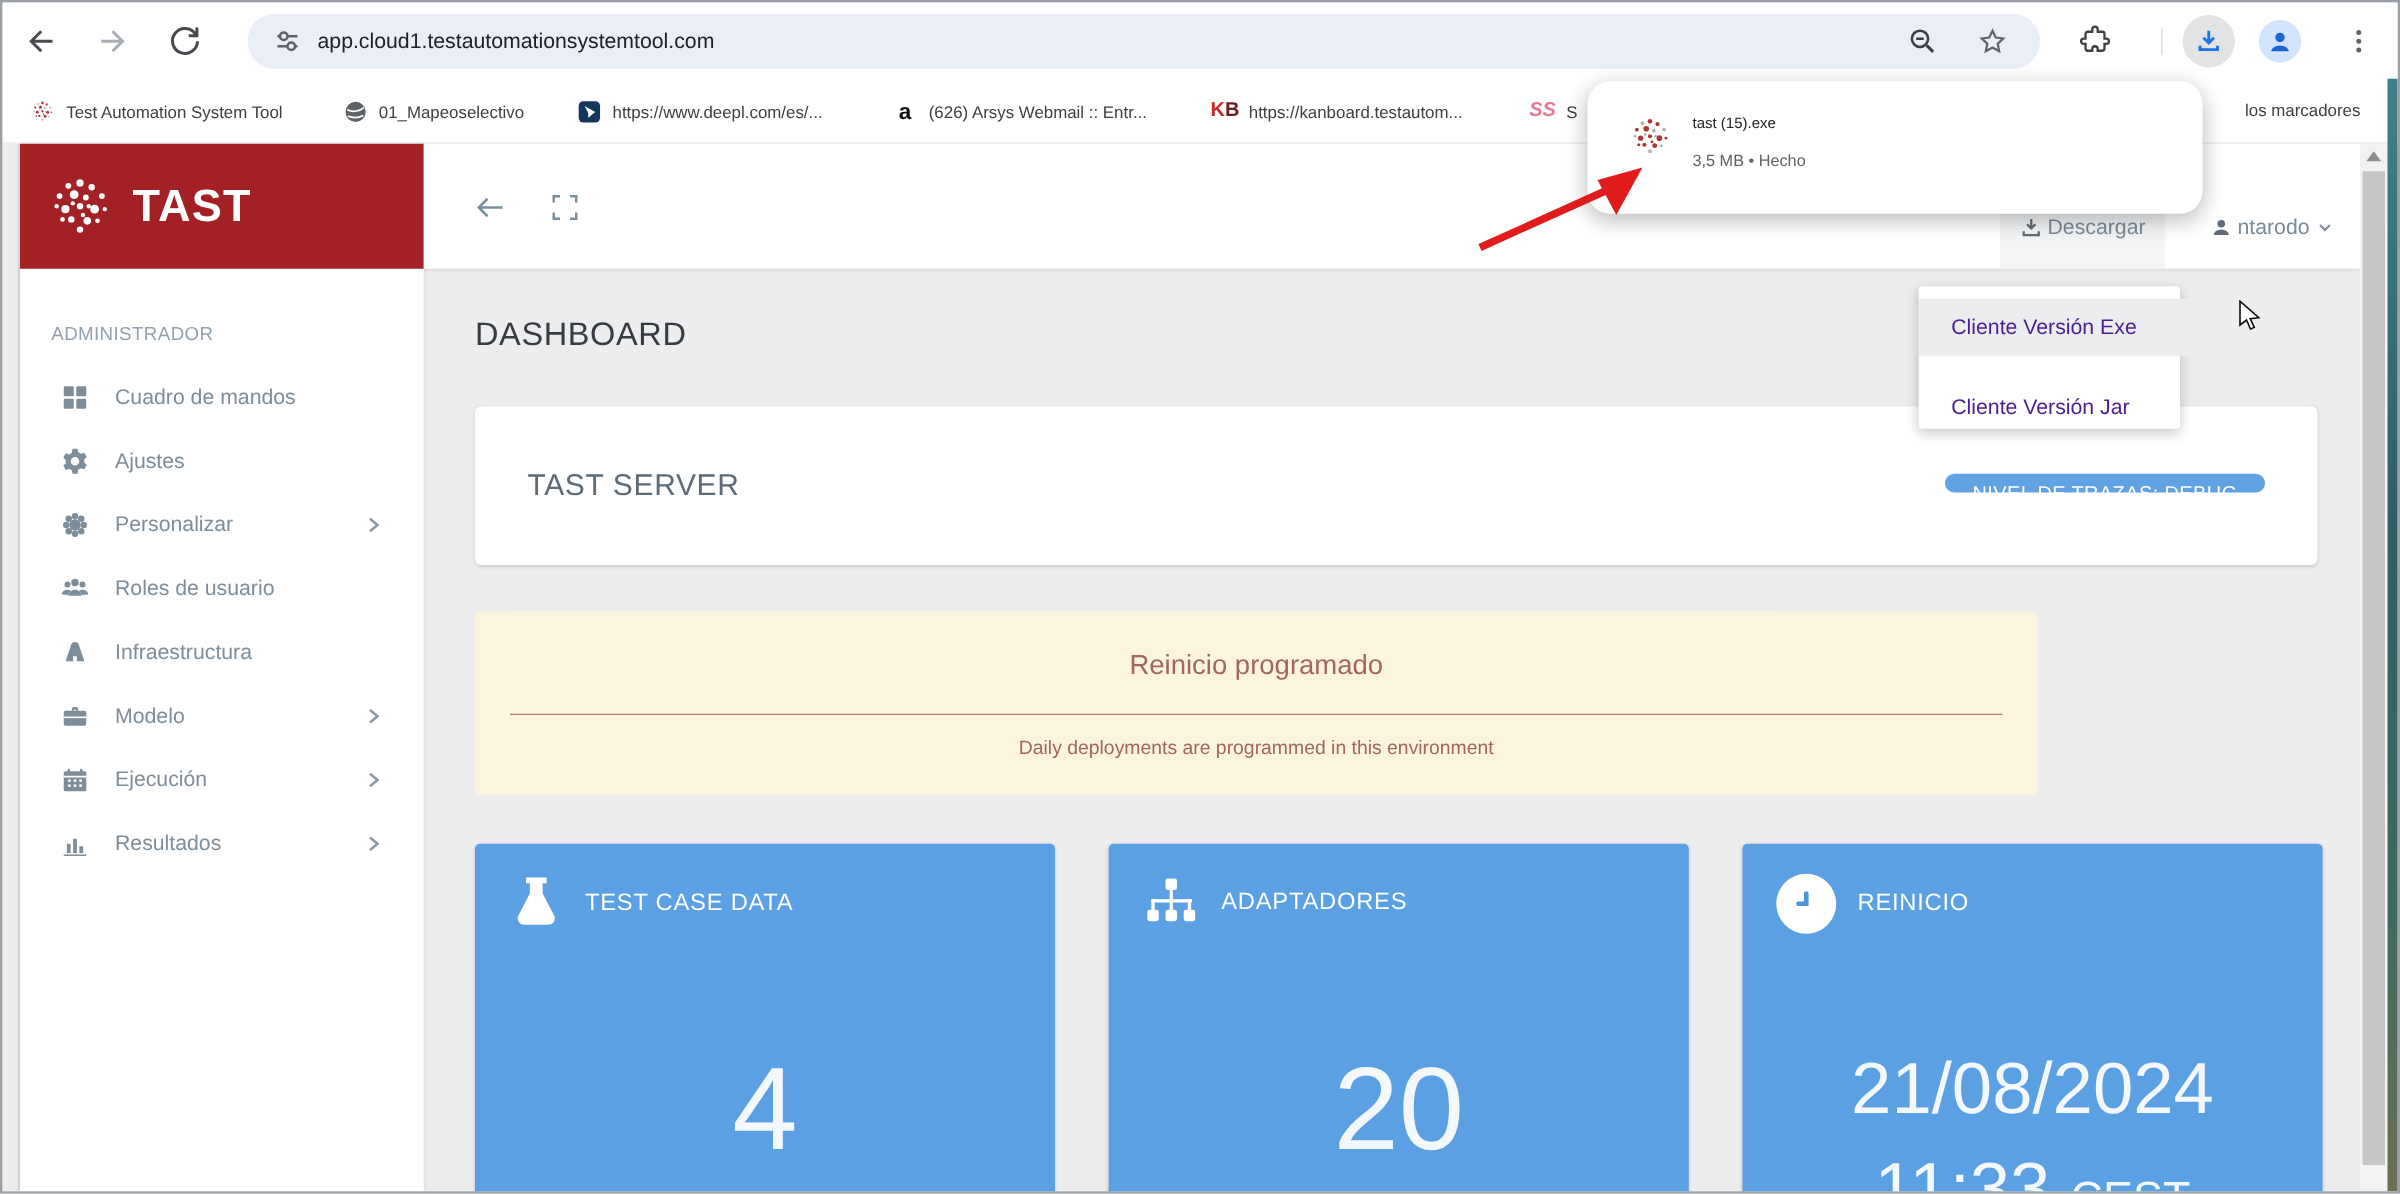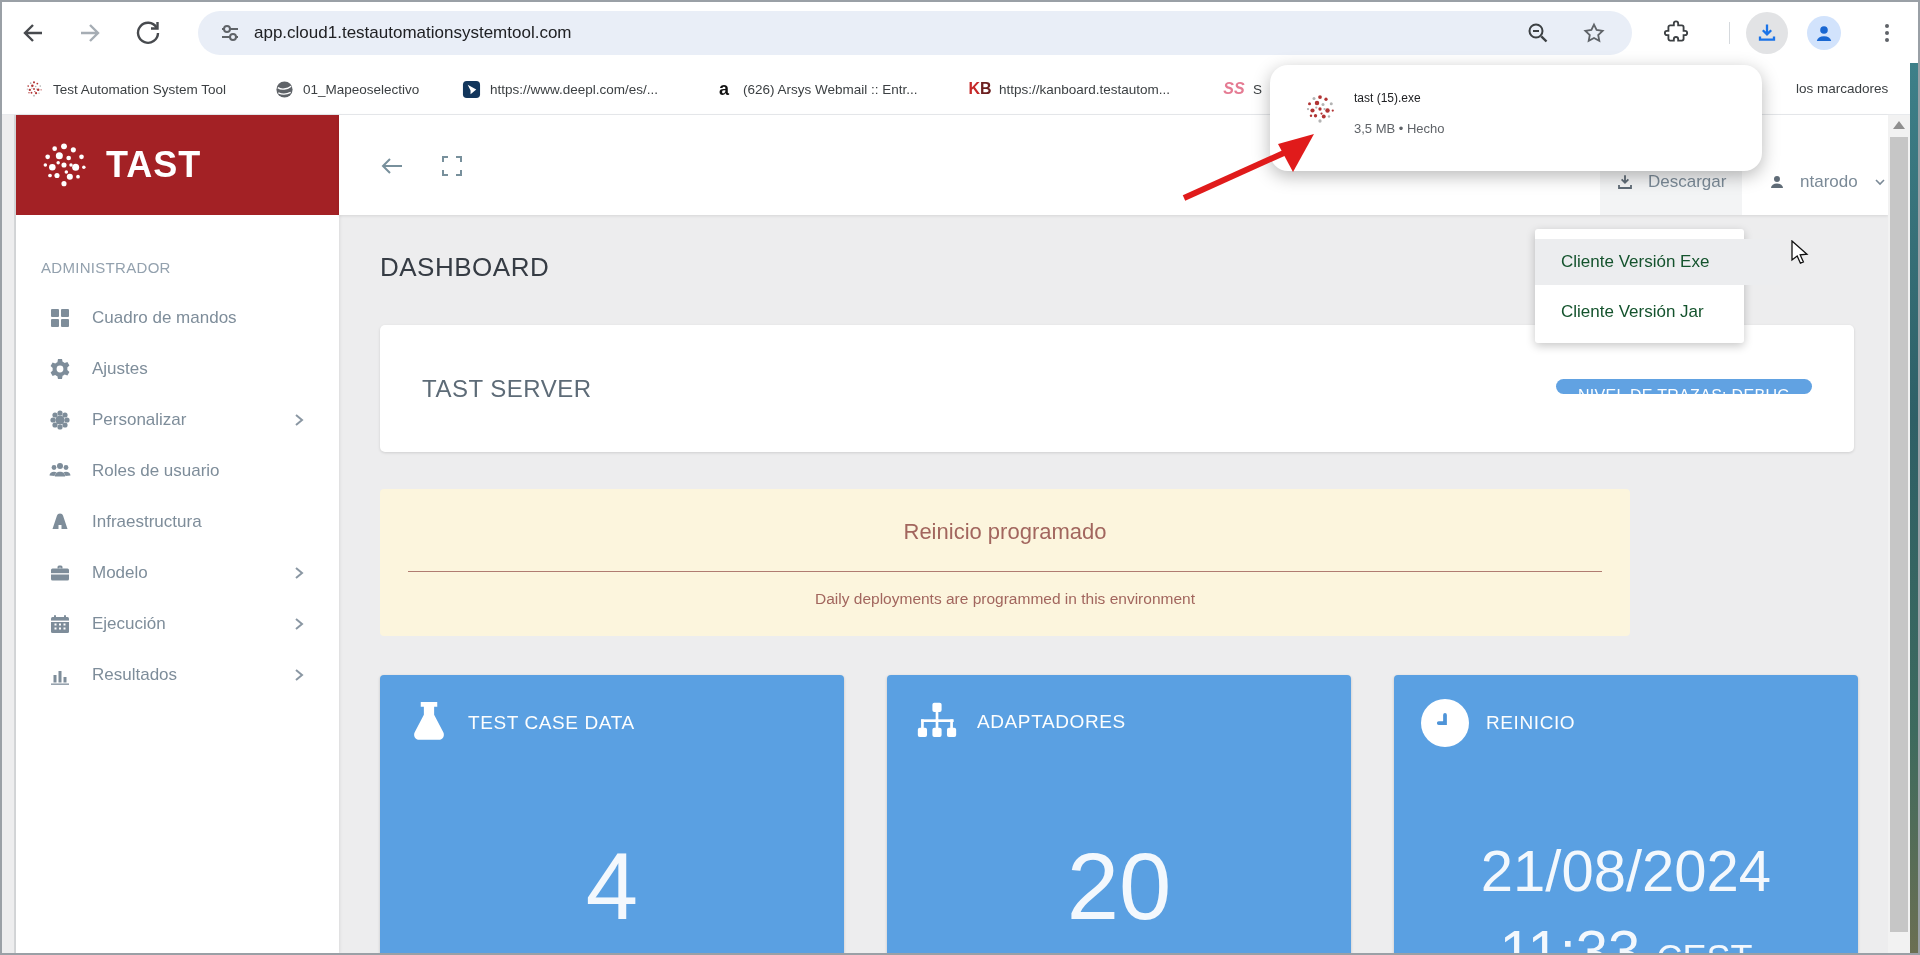--- a/index.html
+++ b/index.html
@@ -60,29 +60,29 @@
   .brand-logo { width:56px; height:56px; margin-left:20px; color:#fff; --d2:#fff; }
   .brand-text { color:#fff; font-size:36px; font-weight:bold; letter-spacing:1px; margin-left:14px; }
   .side-section { position:absolute; left:25px; top:144px; font-size:15px; color:#93a1ae; letter-spacing:.3px; }
   .side-item { position:absolute; left:0; width:323px; height:51px; display:flex; align-items:center; cursor:pointer; }
   .side-item .si-icon { width:24px; height:24px; margin-left:32px; color:#7e8d9a; }
   .side-item .si-label { font-size:17px; color:#7e8d9a; margin-left:20px; }
   .side-item .si-chev { position:absolute; right:32px; width:16px; height:16px; }
 
   .app-header { position:absolute; left:337px; top:113px; width:1549px; height:100px; background:#fff; box-shadow:0 1px 3px rgba(0,0,0,.10); }
   .hdr-ic { position:absolute; top:36px; width:30px; height:30px; cursor:pointer; }
-  .hdr-btn { position:absolute; top:33px; height:67px; display:flex; align-items:center; gap:14px; font-size:17px; color:#7b8a97; cursor:pointer; padding:0 16px; }
+  .hdr-btn { position:absolute; top:33px; height:67px; display:flex; align-items:center; gap:4px; font-size:17px; color:#7b8a97; cursor:pointer; padding:0 16px; }
   .btn-descargar { left:1261px; background:#f3f4f5; }
   .btn-user { left:1413px; }
 
   .dd-menu {
     position:absolute; left:1533px; top:227px; width:209px; height:114px; background:#fff;
     border-radius:3px; box-shadow:0 3px 10px rgba(0,0,0,.22); z-index:40;
   }
-  .dd-item { position:absolute; left:0; width:245px; height:46px; line-height:46px; padding-left:26px; font-size:17px; color:#14532d; cursor:pointer; }
+  .dd-item { position:absolute; left:0; width:245px; height:46px; line-height:46px; padding-left:26px; font-size:17px; color:#4c1d95; cursor:pointer; }
   .dd-item.sel { background:#ecedef; }
 
   .content-title { position:absolute; left:378px; top:250px; font-size:26px; font-weight:500; color:#363c44; letter-spacing:.5px; }
 
   .server-card {
     position:absolute; left:378px; top:323px; width:1474px; height:127px; background:#fff;
     border-radius:5px; box-shadow:0 1px 3px rgba(0,0,0,.13);
   }
   .server-title { position:absolute; left:42px; top:0; height:127px; line-height:127px; font-size:24px; color:#5d6b77; letter-spacing:.5px; }
   .badge {
@@ -421,21 +421,21 @@
       </svg>
       <span>ntarodo</span>
       <svg width="16" height="16" viewBox="0 0 24 24">
           <path d="M6 9l6 6 6-6" stroke="#7b8a97" stroke-width="2.4" fill="none"></path>
         </svg>
     </div>
   </div>
 
   <div class="dd-menu">
     <div class="dd-item sel" style="top:10px">Cliente Versión Exe</div>
-    <div class="dd-item" style="top:60px">Cliente Versión Jar</div>
+    <div class="dd-item" style="top:74px">Cliente Versión Jar</div>
   </div>
 
   <div class="content-title">DASHBOARD</div>
 
   <div class="server-card">
     <div class="server-title">TAST SERVER</div>
     <div class="badge">NIVEL DE TRAZAS: DEBUG</div>
   </div>
 
   <div class="notice">

